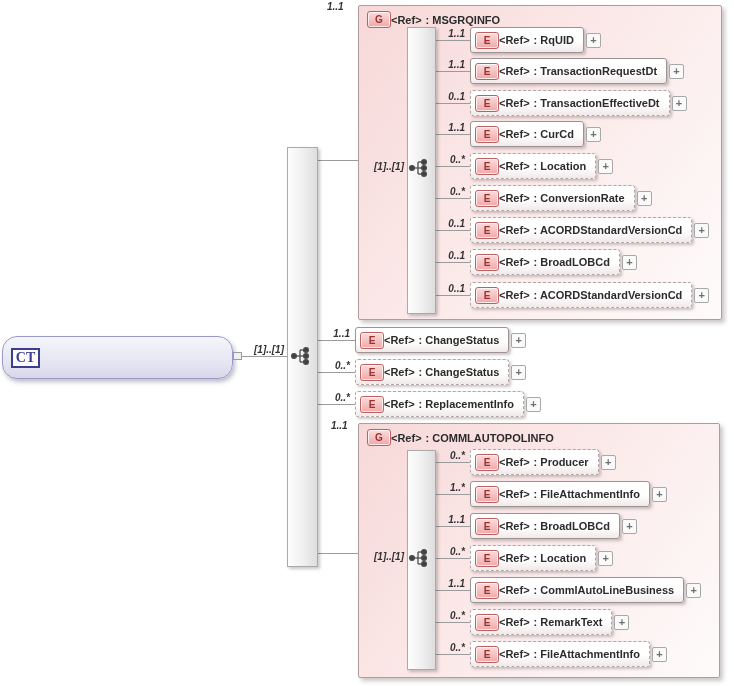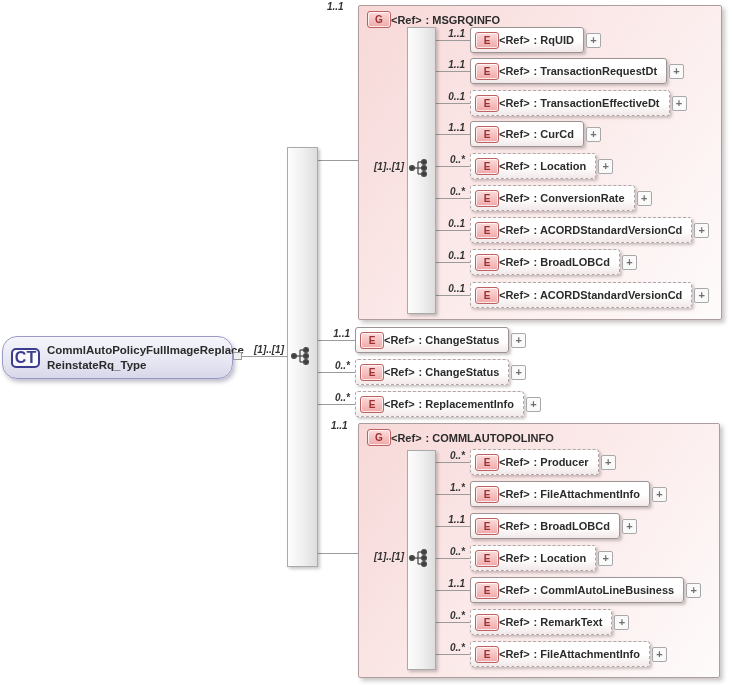--- a/index.html
+++ b/index.html
@@ -66,23 +66,23 @@
   
   .ct-box {
     position:absolute; left:2px; top:336px; width:231px; height:43px;
     border:1px solid #9a9ac6; border-radius:15px;
     background:linear-gradient(180deg,#f5f5fb 0%,#e6e6f3 60%,#d7d7ea 100%);
     box-shadow:2px 3px 4px rgba(70,70,110,0.35);
     display:flex; align-items:center; padding:0 8px; box-sizing:border-box;
   }
   .icon-ct {
     display:inline-flex; align-items:center; justify-content:center;
-    width:25px; height:16px; border-radius:5px; flex:0 0 auto;
+    width:25px; height:16px; border-radius:0; flex:0 0 auto;
     border:2px solid #3d3d8f; color:#3d3d8f; background:#fbfbfe;
-    font-size:16px; font-weight:bold;
+    font-size:14px; font-weight:bold;font-family:Liberation Serif, serif;
   }
   .ct-name { margin-left:7px; font-size:11.5px; font-weight:bold; color:#2a2a2a; line-height:1.3; }
   .stub { position:absolute; left:233px; top:352px; width:9px; height:8px;
           border:1px solid #9b9b9b; background:#f0f0f0; box-sizing:border-box; }
 </style>
 </head>
 <body>
 
 <div class="canvas">
 
@@ -179,22 +179,20 @@
       </g>
     </svg>
   </span>
 
   <span class="card-abs card-right" style="left:244px; top:344px; width:40px">[1]..[1]</span>
   <span class="card-abs card-right" style="left:362px; top:161px; width:42px">[1]..[1]</span>
   <span class="card-abs card-right" style="left:362px; top:551px; width:42px">[1]..[1]</span>
 
   <div class="ct-box">
     <span class="icon-ct">CT</span>
-    <span class="ct-name"><span>CommlAutoPolicyFullImageReplace</span><br>
-      <span>ReinstateRq_Type</span></span>
   </div>
   <div class="stub"></div>
 
   <div class="el-row" style="left:470px; top:28px">
     <span class="card">1..1</span>
     <span class="el-box solid">
       <span class="icon-e">E</span>
       <span class="ref">&lt;Ref&gt;</span>
       <span class="nm">: RqUID</span>
     </span>

